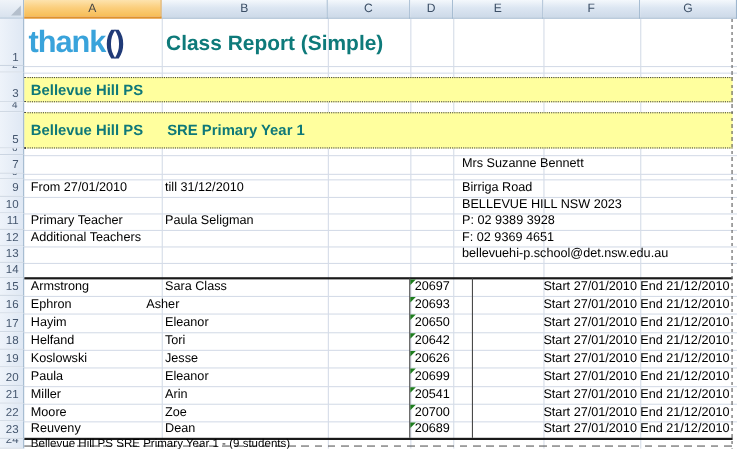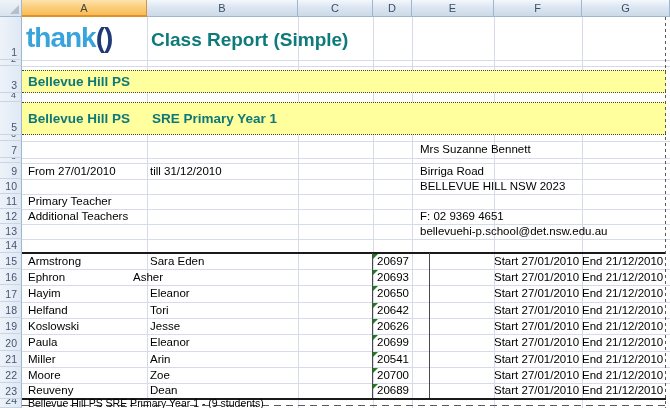--- a/index.html
+++ b/index.html
@@ -99,30 +99,32 @@
 
   <div class="pbv"></div>
   <div class="pbh"></div>
 
   <div class="cell logo" style="left:26px;top:22px"><span class="p1">thank</span><span class="p2">()</span></div>
   <div class="cell title" style="left:151px;top:29px">Class Report (Simple)</div>
 
   <div class="cell" style="left:28px;top:163px;line-height:16px">From 27/01/2010</div>
   <div class="cell" style="left:150px;top:163px;line-height:16px">till 31/12/2010</div>
   <div class="cell" style="left:28px;top:194px;line-height:15px">Primary Teacher</div>
+  <div class="cell" style="left:150px;top:194px;line-height:15px">Paula Seligman</div>
   <div class="cell" style="left:28px;top:209px;line-height:15px">Additional Teachers</div>
 
   <div class="cell" style="left:420px;top:141px;line-height:17px">Mrs Suzanne Bennett</div>
   <div class="cell" style="left:420px;top:163px;line-height:16px">Birriga Road</div>
   <div class="cell" style="left:420px;top:179px;line-height:15px">BELLEVUE HILL NSW 2023</div>
+  <div class="cell" style="left:420px;top:194px;line-height:15px">P: 02 9389 3928</div>
   <div class="cell" style="left:420px;top:209px;line-height:15px">F: 02 9369 4651</div>
   <div class="cell" style="left:420px;top:224px;line-height:15px">bellevuehi-p.school@det.nsw.edu.au</div>
 
   <div class="cell b" style="left:28px;top:253px;line-height:16px">Armstrong</div>
-  <div class="cell b" style="left:150px;top:253px;line-height:16px">Sara Eden</div>
+  <div class="cell b" style="left:150px;top:253px;line-height:16px">Sara Class</div>
   <div class="tri" style="left:373px;top:254px"></div>
   <div class="cell b" style="left:377px;top:253px;line-height:16px">20697</div>
   <div class="cell right" style="left:494px;top:253px;width:84px;line-height:16px">Start 27/01/2010</div>
   <div class="cell right" style="left:582px;top:253px;width:81px;line-height:16px">End 21/12/2010</div>
 
   <div class="cell b" style="left:28px;top:269px;line-height:16px">Ephron</div>
   <div class="cell b" style="left:133px;top:269px;line-height:16px">Asher</div>
   <div class="tri" style="left:373px;top:270px"></div>
   <div class="cell b" style="left:377px;top:269px;line-height:16px">20693</div>
   <div class="cell right" style="left:494px;top:269px;width:84px;line-height:16px">Start 27/01/2010</div>

